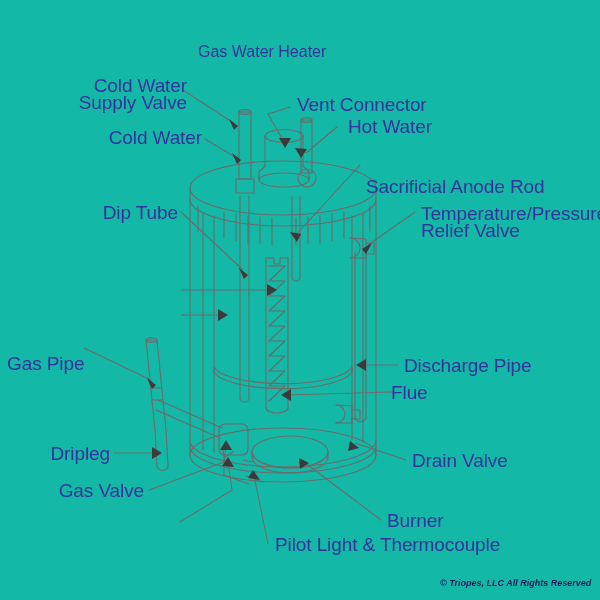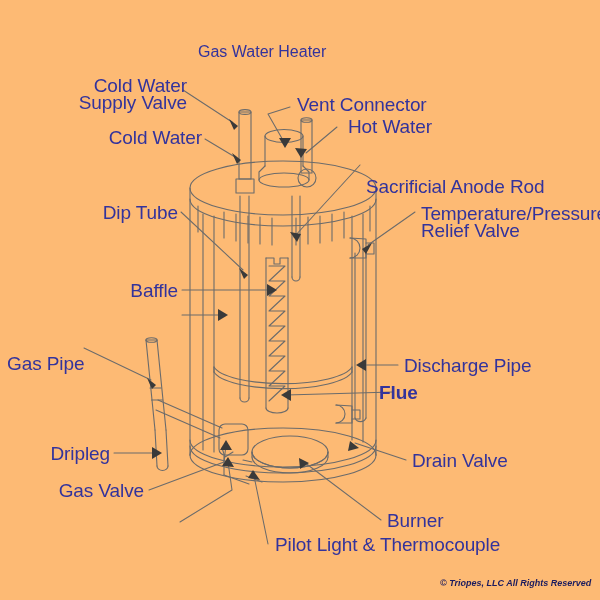--- a/index.html
+++ b/index.html
@@ -4,21 +4,21 @@
 <style>
   html, body {
     margin: 0;
     padding: 0;
     background: #ffffff;
   }
   #canvas {
     position: relative;
     width: 600px;
     height: 600px;
-    background: #fdba74;
+    background: #14b8a6;
     font-family: "Liberation Sans", sans-serif;
     overflow: hidden;
   }
   #diagram-svg {
     position: absolute;
     left: 0;
     top: 0;
     width: 600px;
     height: 600px;
   }
@@ -280,28 +280,27 @@
 
   <div class="lbl" style="left:348px; top:118px;">Hot Water</div>
 
   <div class="lbl" style="left:366px; top:158px;margin-top:20px;">Sacrificial Anode Rod</div>
 
   <div class="lbl right-align" style="left:60px; top:204px; width:118px;">Dip Tube</div>
 
   <div class="lbl two-line" style="left:421px; top:205px;">Temperature/Pressure
 Relief Valve</div>
 
-  <div class="lbl right-align" style="left:60px; top:282px; width:118px;">Baffle</div>
 
 
   <div class="lbl" style="left:7px; top:340px;margin-top:15px;">Gas Pipe</div>
 
   <div class="lbl" style="left:404px; top:357px;">Discharge Pipe</div>
 
-  <div class="lbl" style="left:379px; top:384px;font-weight:bold;">Flue</div>
+  <div class="lbl" style="left:391px; top:384px;">Flue</div>
 
   <div class="lbl right-align" style="left:10px; top:445px; width:100px;">Dripleg</div>
 
   <div class="lbl" style="left:412px; top:452px;">Drain Valve</div>
 
   <div class="lbl right-align" style="left:10px; top:482px; width:134px;">Gas Valve</div>
 
 
   <div class="lbl" style="left:387px; top:512px;">Burner</div>
 

